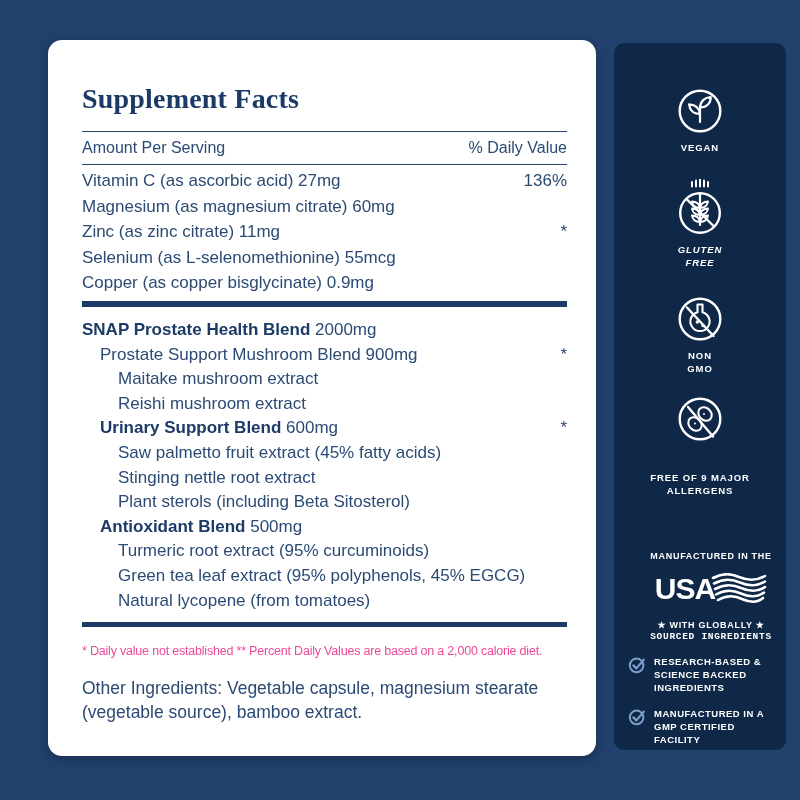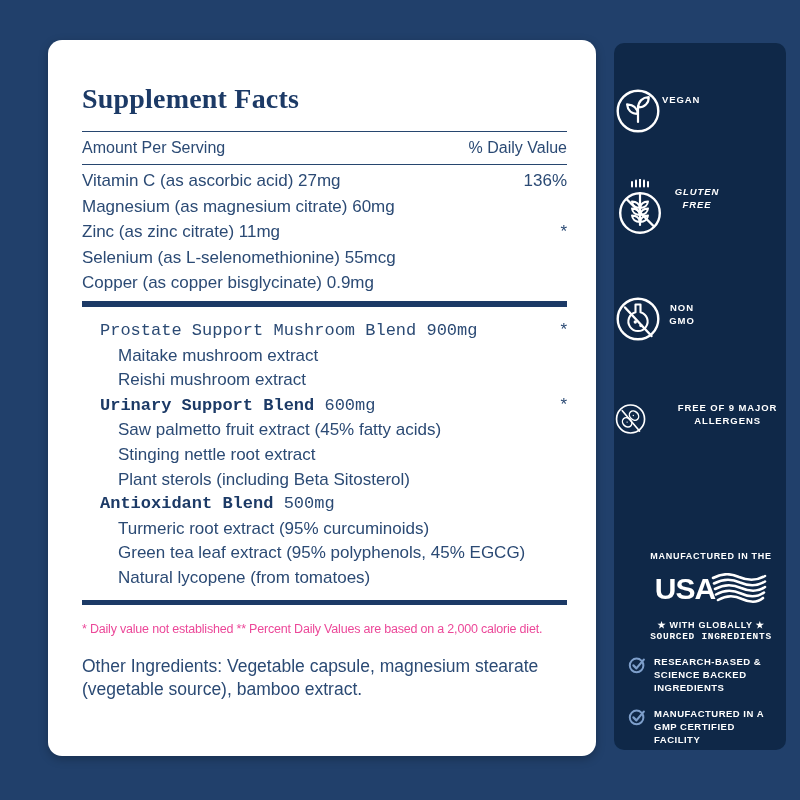--- a/index.html
+++ b/index.html
@@ -18,32 +18,32 @@
   .rule2{height:0;border-top:1.5px solid #27466F;}
   .nutrients{margin-top:3px;}
   .nrow,.brow{display:flex;justify-content:space-between;align-items:baseline;
     font-size:17px;}
   .nrow{line-height:25.6px;}
   .bar{height:6px;background:#1C3A66;margin-top:5px;}
   .bar2{height:5px;background:#1C3A66;margin-top:9px;}
   .blend{margin-top:11px;}
   .brow{line-height:24.6px;}
   .b-bold{font-weight:700;color:#1C3A66;}
-  .i1{padding-left:18px;font-family:Liberation Mono, monospace;}
+  .i1{padding-left:18px;}
   .i2{padding-left:36px;}
   .val{color:#2B4A74;white-space:pre;}
   .footnote{margin-top:17px;font-size:12.5px;letter-spacing:-.2px;
     white-space:nowrap;color:#ec4899;}
   .other{margin-top:19px;font-size:17.5px;line-height:23.5px;max-width:492px;}
 
   
   .panel{position:absolute;left:614px;top:43px;width:172px;height:707px;
     background:#0F2848;border-radius:10px;color:#fff;}
-  .badge{position:absolute;left:0;width:172px;display:flex;flex-direction:row;
-    align-items:flex-start;}
+  .badge{position:absolute;left:0;width:172px;display:flex;flex-direction:column;
+    align-items:center;}
   .badge-label{margin-top:7px;font-weight:700;font-size:9.5px;line-height:12.5px;
     letter-spacing:.9px;text-align:center;color:#FFFFFF;}
   .lw60{max-width:62px;}
   .lw40{max-width:40px;}
   .lw112{max-width:118px;}
   .icon-svg{stroke:#FFFFFF;fill:none;stroke-linecap:round;stroke-linejoin:round;}
 
   .usa{position:absolute;left:0;top:508px;width:172px;display:flex;
     flex-direction:column;align-items:center;padding-left:11px;}
   .usa-small{font-weight:700;font-size:9px;letter-spacing:.7px;line-height:11px;}
@@ -95,20 +95,24 @@
       </div>
       <div class="nrow">
         <span>Copper (as copper bisglycinate) 0.9mg</span>
         <span class="val"></span>
       </div>
     </div>
 
     <div class="bar"></div>
 
     <div class="blend">
+      <div class="brow">
+        <span><span class="b-bold">SNAP Prostate Health Blend</span><span> 2000mg</span></span>
+        <span class="val"></span>
+      </div>
       <div class="brow">
         <span class="i1"><span class="b-bold"></span><span>Prostate Support Mushroom Blend 900mg</span></span>
         <span class="val">*</span>
       </div>
       <div class="brow">
         <span class="i2"><span class="b-bold"></span><span>Maitake mushroom extract</span></span>
         <span class="val"></span>
       </div>
       <div class="brow">
         <span class="i2"><span class="b-bold"></span><span>Reishi mushroom extract</span></span>

